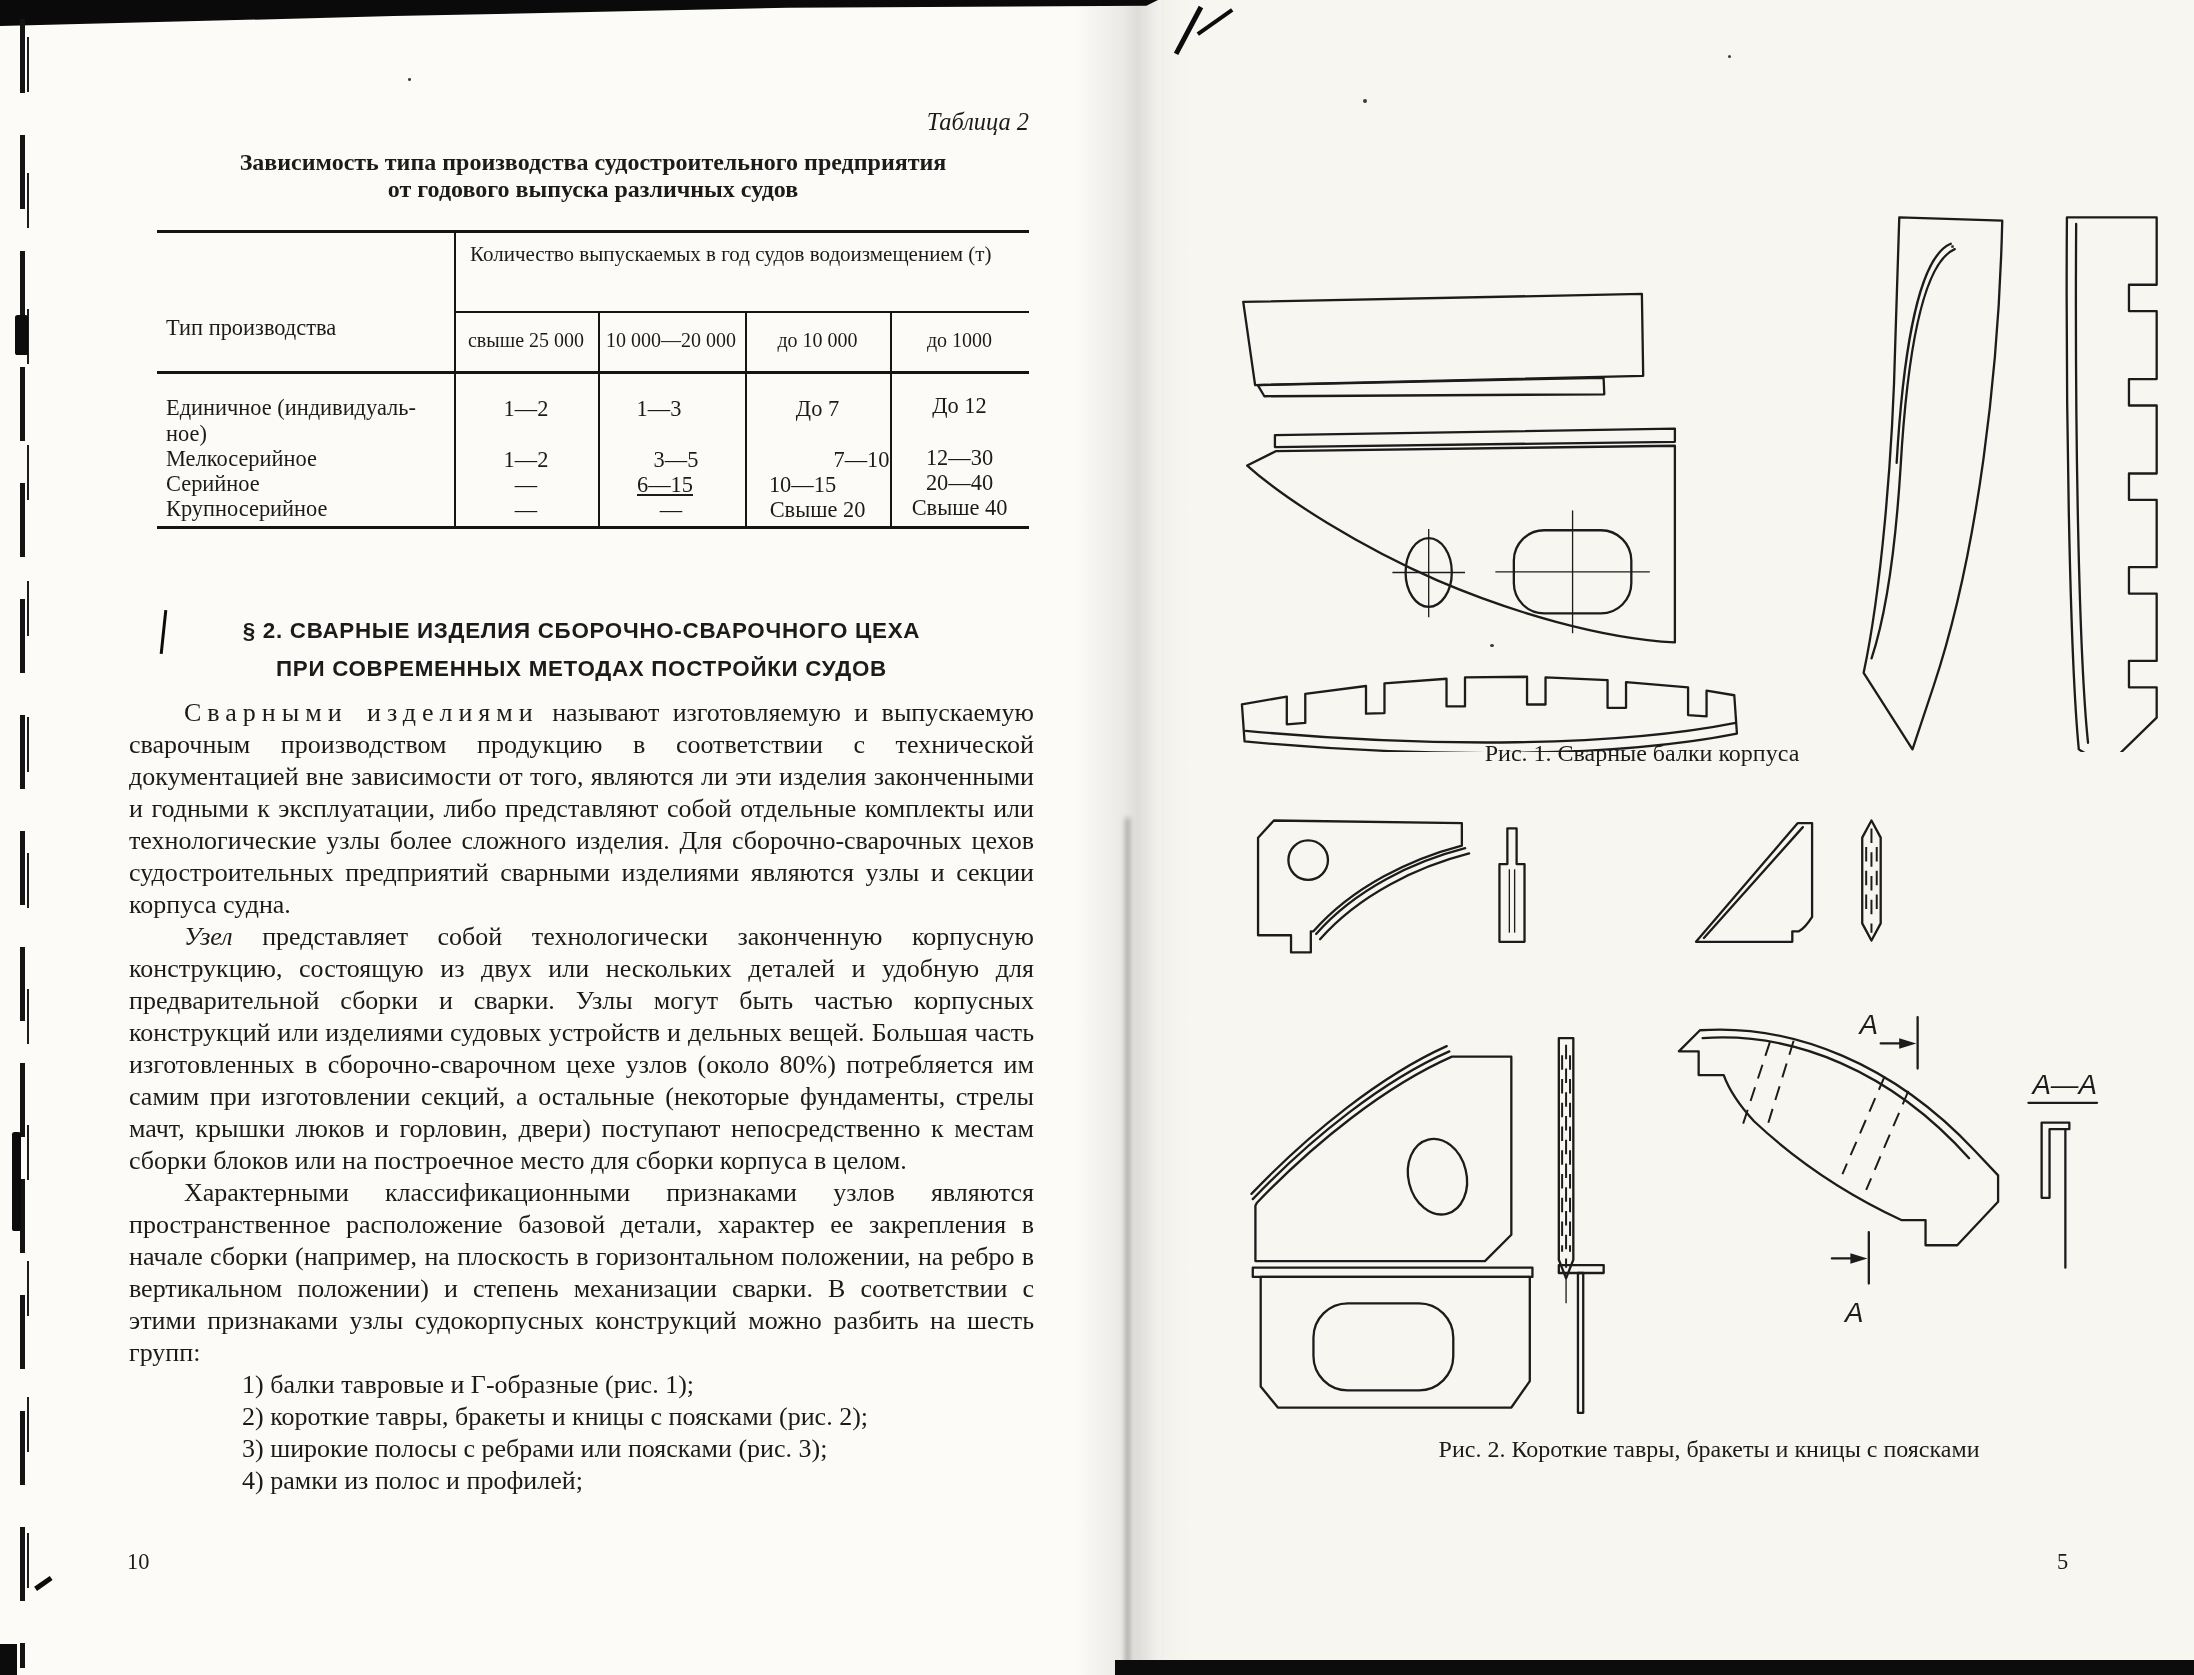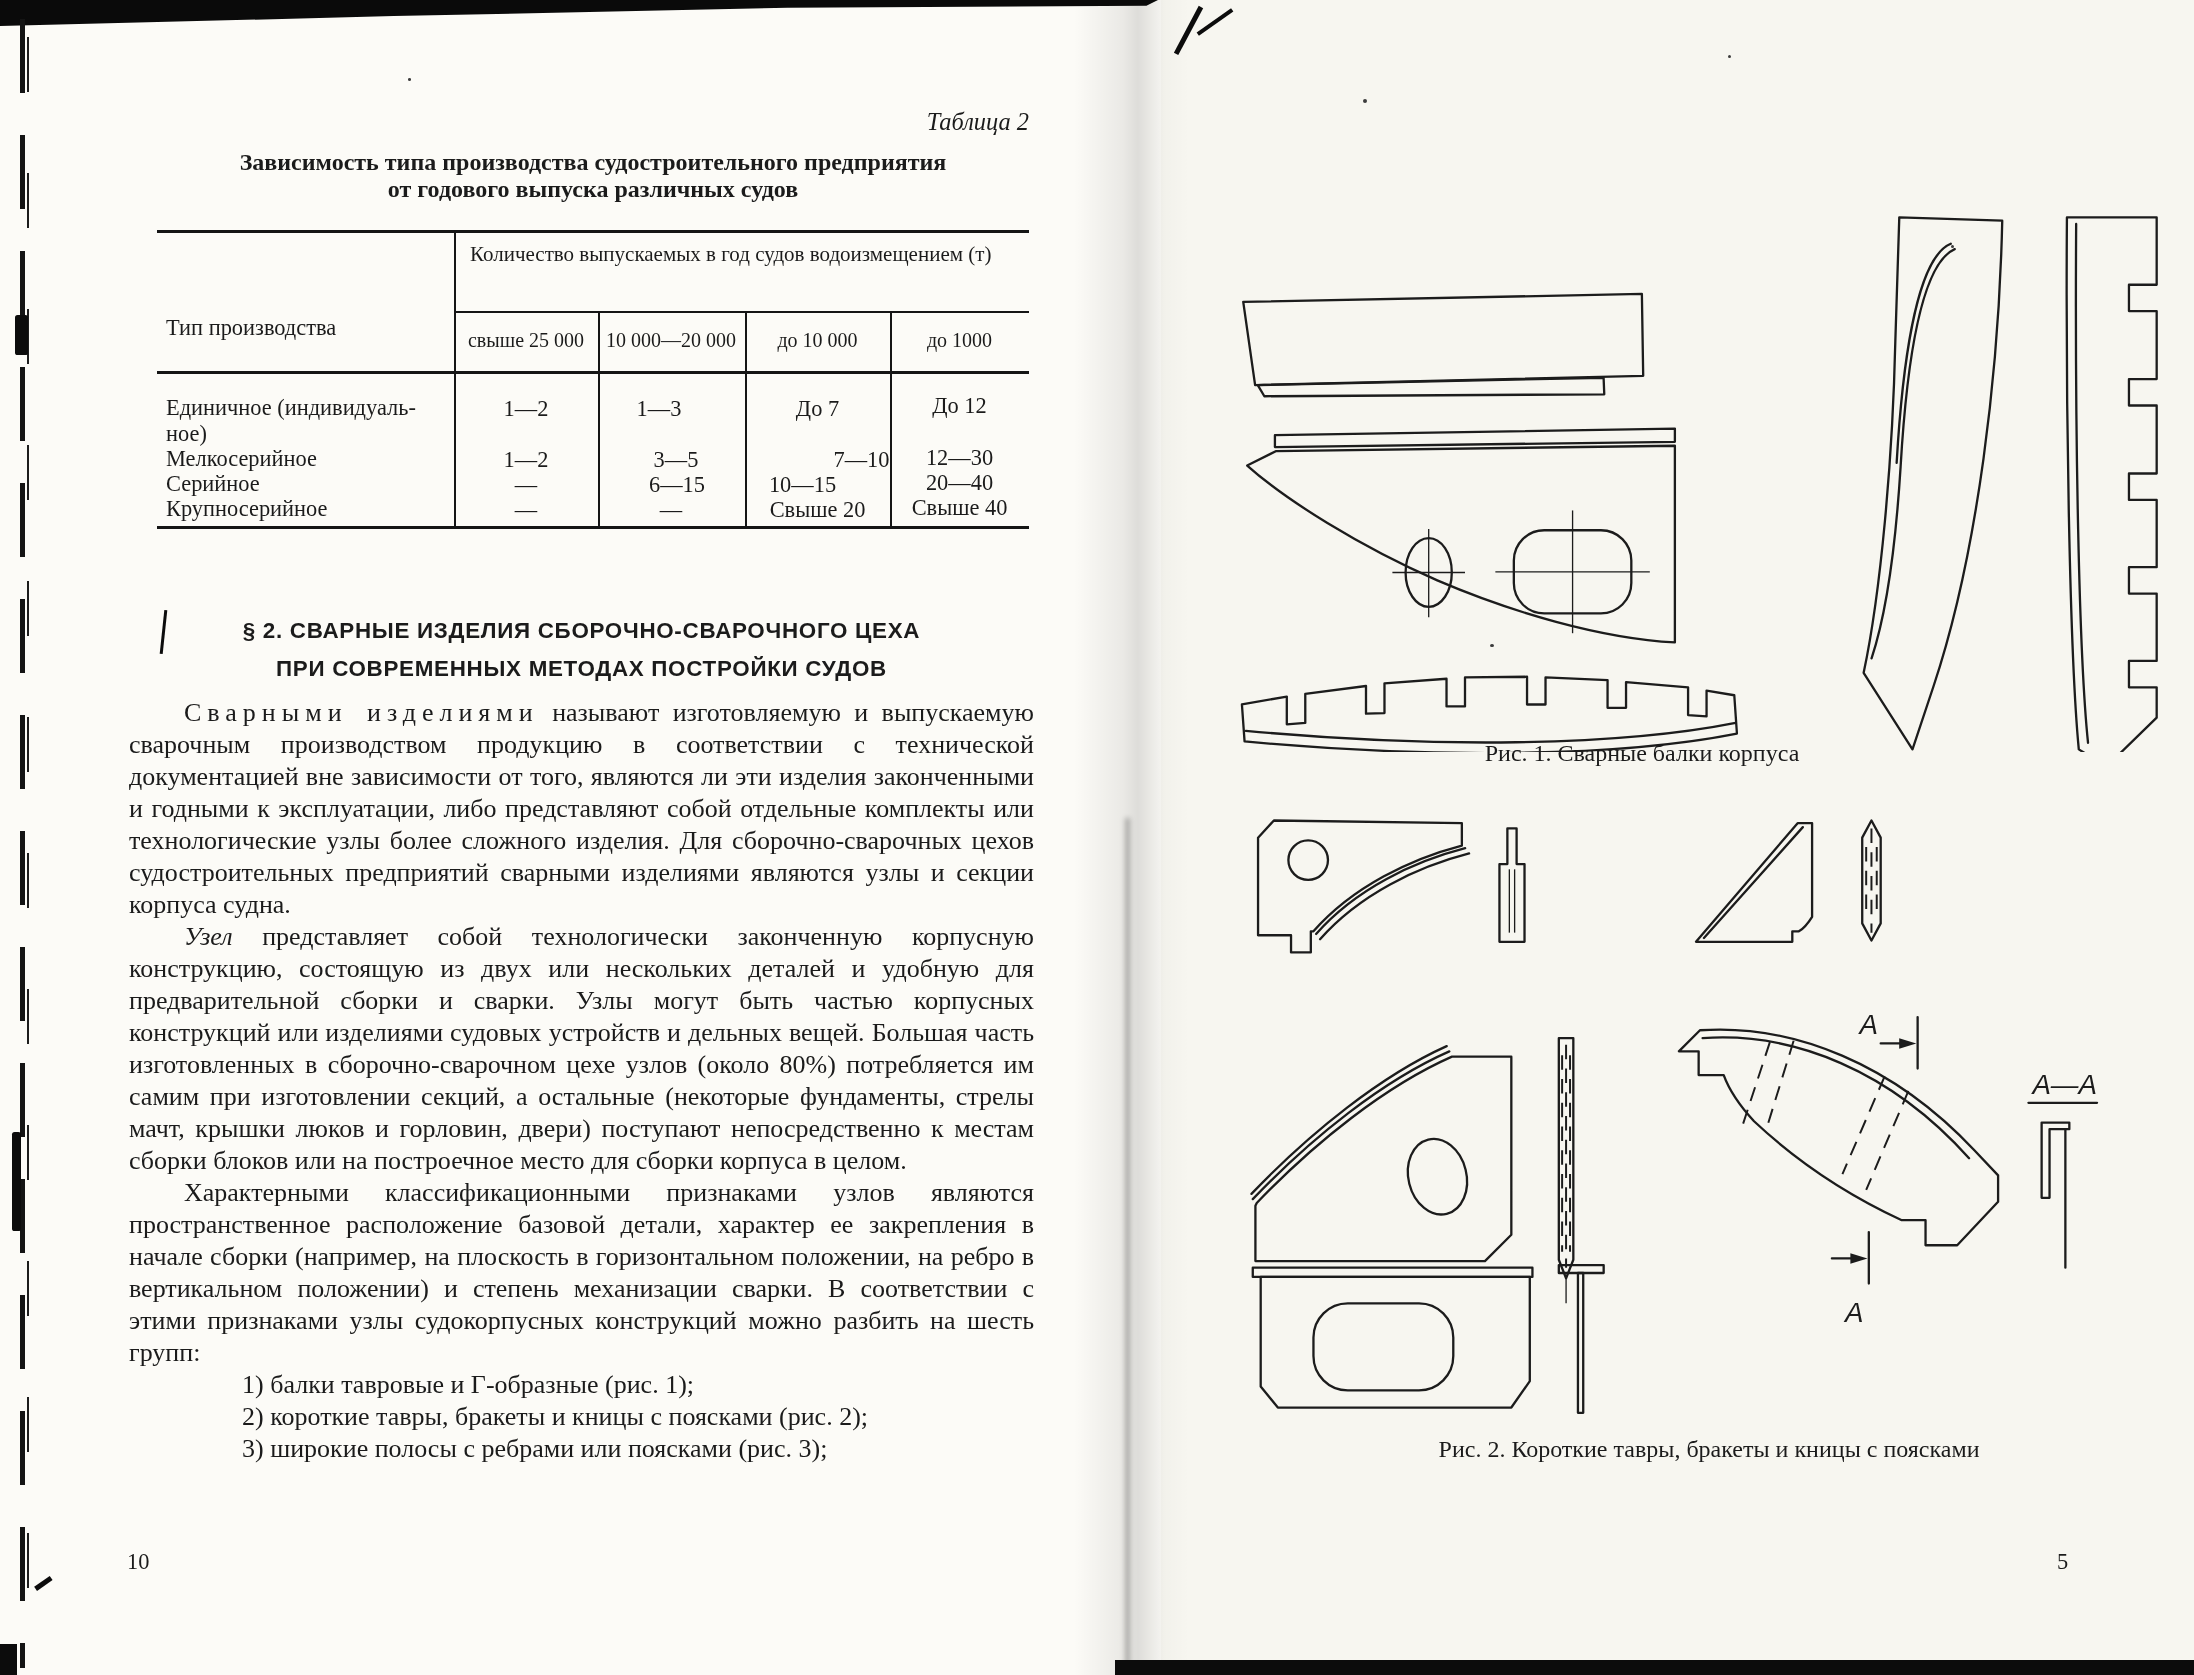--- a/index.html
+++ b/index.html
@@ -108,40 +108,41 @@
 <div class="abs cell cell-center" style="left:890px;top:393px;width:139px;">До 12</div>
 
 <div class="abs cell" style="left:166px;top:446px;width:288px;">Мелкосерийное</div>
 <div class="abs cell cell-center" style="left:454px;top:447px;width:144px;">1—2</div>
 <div class="abs cell cell-center" style="left:598px;top:447px;width:156px;">3—5</div>
 <div class="abs cell cell-center" style="left:745px;top:447px;width:145px;padding-left:44px;">7—10</div>
 <div class="abs cell cell-center" style="left:890px;top:445px;width:139px;">12—30</div>
 
 <div class="abs cell" style="left:166px;top:471px;width:288px;">Серийное</div>
 <div class="abs cell cell-center" style="left:454px;top:472px;width:144px;">—</div>
-<div class="abs cell cell-center" style="left:590px;top:472px;width:174px;">6—15</div>
+<div class="abs cell cell-center" style="left:578px;top:472px;width:174px;text-decoration:underline;">6—15</div>
 <div class="abs cell cell-center" style="left:745px;top:472px;width:115px;">10—15</div>
 <div class="abs cell cell-center" style="left:890px;top:470px;width:139px;">20—40</div>
 
 <div class="abs cell" style="left:166px;top:496px;width:288px;">Крупносерийное</div>
 <div class="abs cell cell-center" style="left:454px;top:497px;width:144px;">—</div>
 <div class="abs cell cell-center" style="left:598px;top:497px;width:146px;">—</div>
 <div class="abs cell cell-center" style="left:745px;top:497px;width:145px;">Свыше 20</div>
 <div class="abs cell cell-center" style="left:890px;top:495px;width:139px;">Свыше 40</div>
 
 <div class="abs sec-head" style="top:612px;">§ 2. СВАРНЫЕ ИЗДЕЛИЯ СБОРОЧНО-СВАРОЧНОГО ЦЕХА</div>
 <div class="abs sec-head" style="top:650px;">ПРИ СОВРЕМЕННЫХ МЕТОДАХ ПОСТРОЙКИ СУДОВ</div>
 
 <div class="abs bodytext">
   <p class="para"><span class="lead-sp">Сварными изделиями</span><span> называют изготовляемую и выпускаемую сварочным производством продукцию в соответствии с технической документацией вне зависимости от того, являются ли эти изделия законченными и годными к эксплуатации, либо представляют собой отдельные комплекты или технологические узлы более сложного изделия. Для сборочно-сварочных цехов судостроительных предприятий сварными изделиями являются узлы и секции корпуса судна.</span></p>
   <p class="para"><span class="lead-it">Узел</span><span> представляет собой технологически законченную корпусную конструкцию, состоящую из двух или нескольких деталей и удобную для предварительной сборки и сварки. Узлы могут быть частью корпусных конструкций или изделиями судовых устройств и дельных вещей. Большая часть изготовленных в сборочно-сварочном цехе узлов (около 80%) потребляется им самим при изготовлении секций, а остальные (некоторые фундаменты, стрелы мачт, крышки люков и горловин, двери) поступают непосредственно к местам сборки блоков или на построечное место для сборки корпуса в целом.</span></p>
   <p class="para">Характерными классификационными признаками узлов являются пространственное расположение базовой детали, характер ее закрепления в начале сборки (например, на плоскость в горизонтальном положении, на ребро в вертикальном положении) и степень механизации сварки. В соответствии с этими признаками узлы судокорпусных конструкций можно разбить на шесть групп:</p>
   <p class="para list-line">1) балки тавровые и Г-образные (рис. 1);</p>
   <p class="para list-line">2) короткие тавры, бракеты и кницы с поясками (рис. 2);</p>
   <p class="para list-line">3) широкие полосы с ребрами или поясками (рис. 3);</p>
+  <p class="para list-line">4) рамки из полос и профилей;</p>
 </div>
 
 <div class="abs pagenum" style="left:127px;top:1549px;">10</div>
 
 <svg class="abs" style="left:1234px;top:92px;" width="957" height="660" viewBox="0 0 1450 1000">
   <g>
     <path class="ln" d="M14,318 L618,306 L620,430 L32,444 Z"></path>
     <path class="ln" d="M36,444 L560,433 L561,458 L46,461 Z"></path>
   </g>
   <g>

